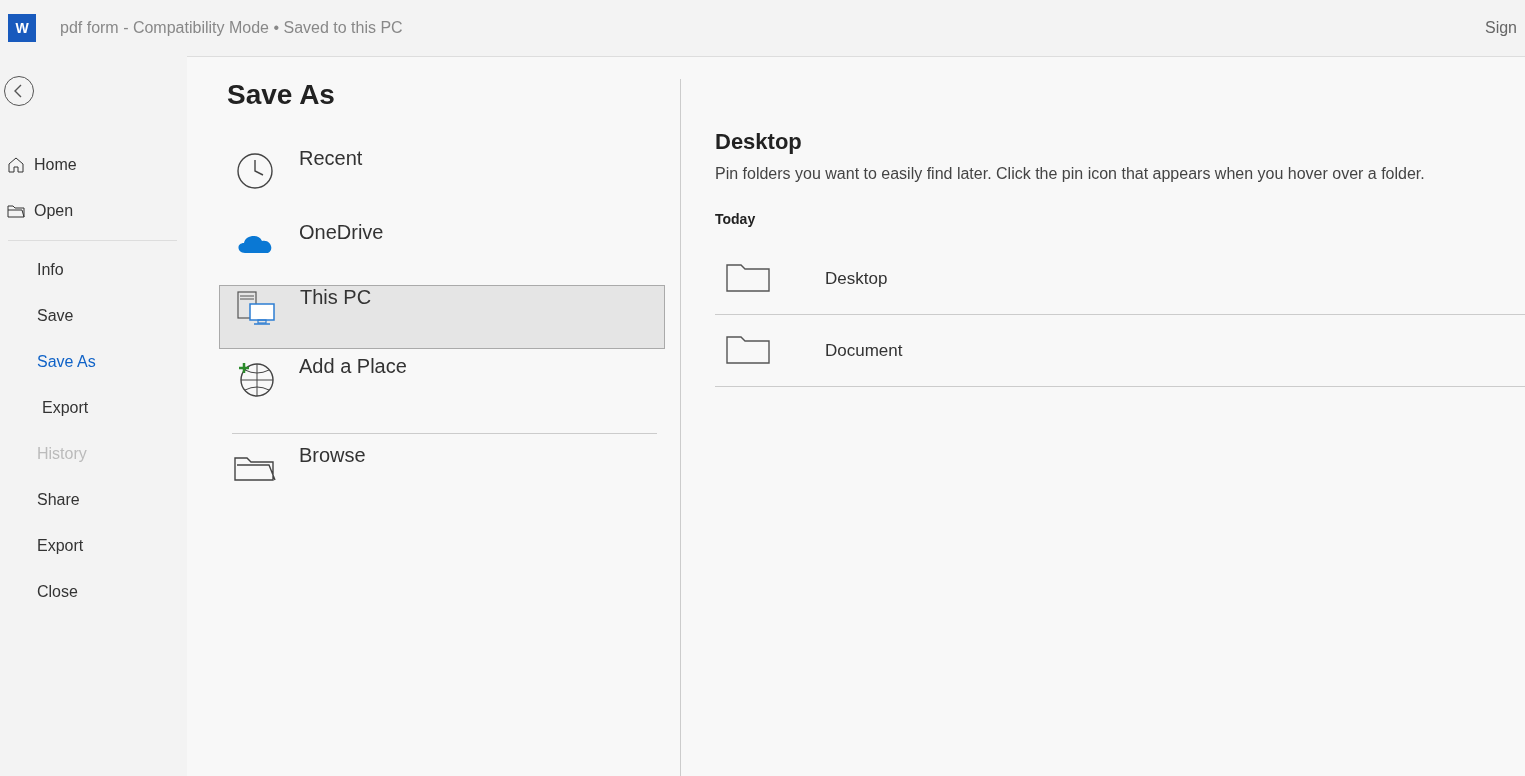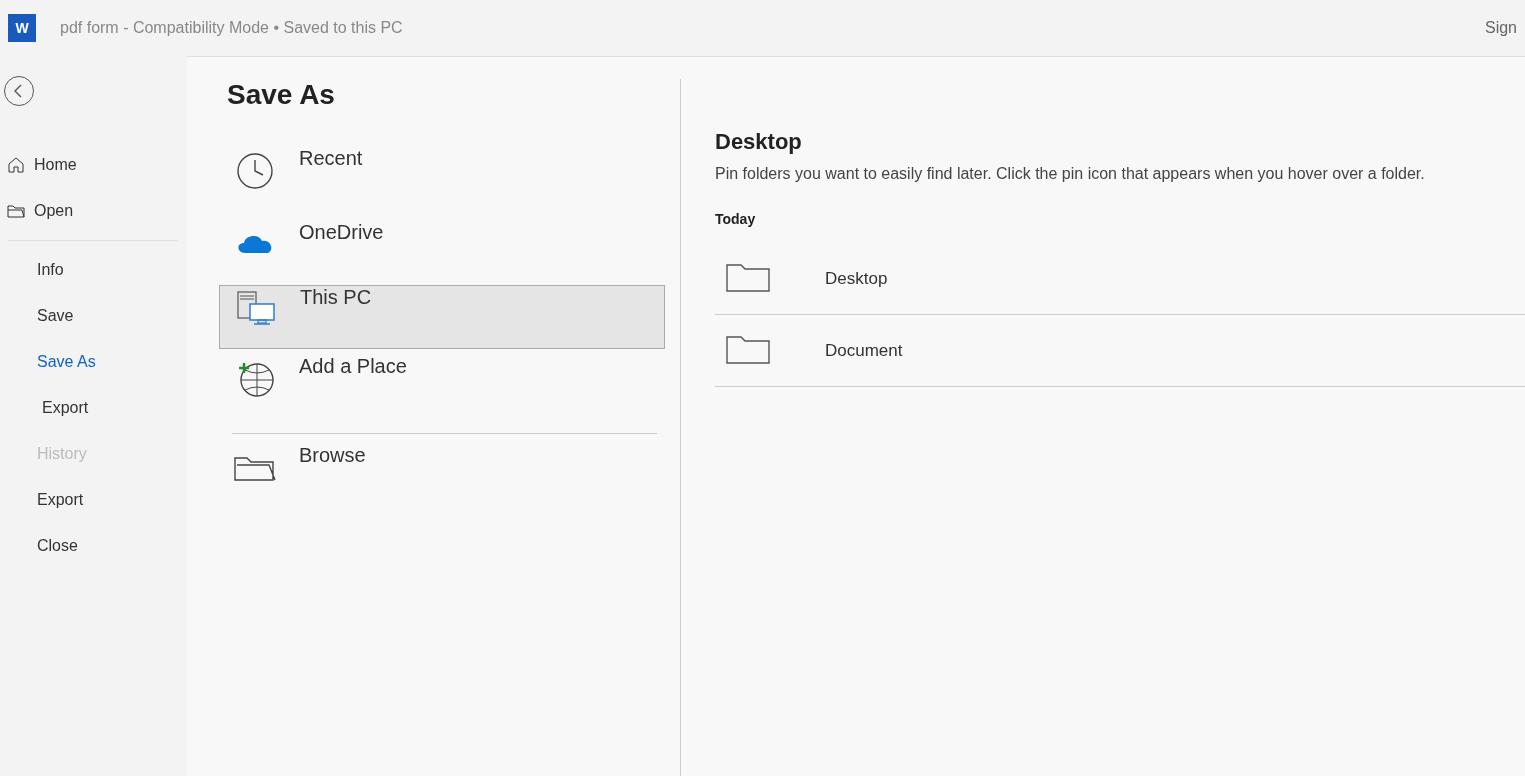--- a/index.html
+++ b/index.html
@@ -184,20 +184,23 @@
     <div class="nav-item sub active">
         <span>Save As</span>
       </div>
     <div class="nav-item sub" style="padding-left:42px">
         <span>Export</span>
       </div>
     <div class="nav-item sub disabled">
         <span>History</span>
       </div>
     <div class="nav-item sub">
+        <span>Share</span>
+      </div>
+    <div class="nav-item sub">
         <span>Export</span>
       </div>
     <div class="nav-item sub">
         <span>Close</span>
       </div>
   </div>
 
   <div class="main">
     <div class="save-as-col">
       <h1>Save As</h1>

